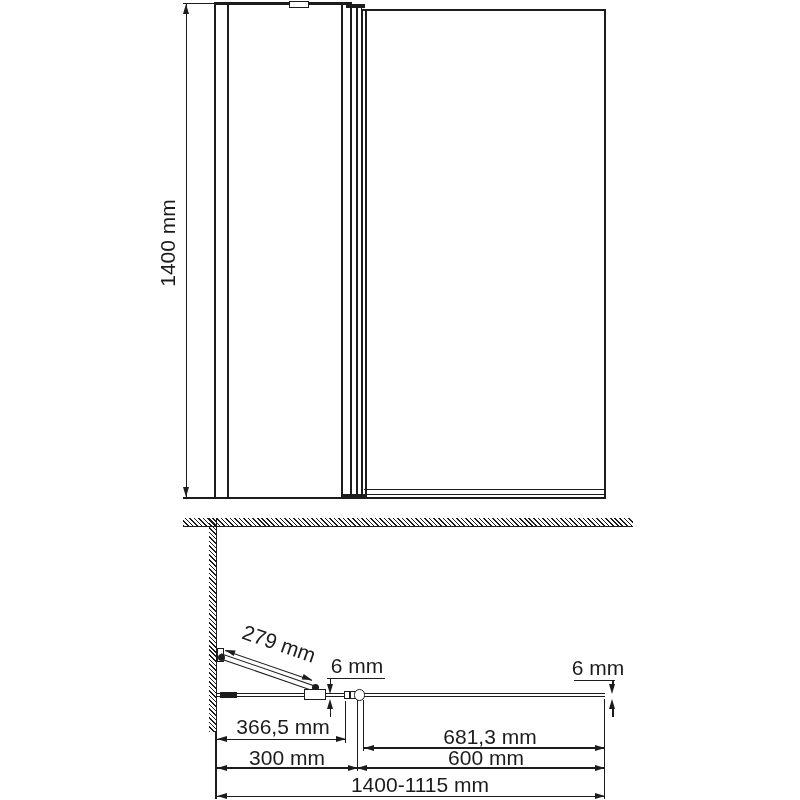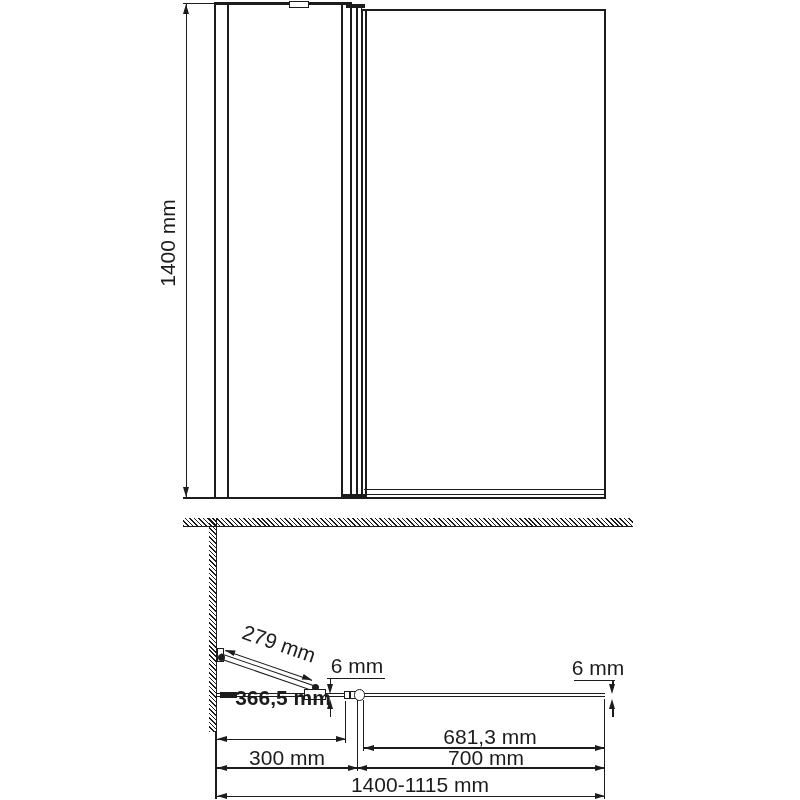--- a/index.html
+++ b/index.html
@@ -118,42 +118,42 @@
     <div class="vl" style="left:344.8px;top:701px;width:1.2px;height:41.5px;"></div>
     <div class="vl" style="left:356.7px;top:699.5px;width:1.2px;height:71px;"></div>
     <div class="vl" style="left:363.2px;top:699.5px;width:1.2px;height:51px;"></div>
     <div class="vl" style="left:604.2px;top:698.5px;width:1.3px;height:100.5px;"></div>
 
     <div class="dim-h" style="left:216.8px;top:735.2px;width:129.2px;">
       <div class="ln"></div>
       <div class="arr-l" style="left:0;top:1.1px;"></div>
       <div class="arr-r" style="right:0;top:1.1px;"></div>
     </div>
-    <div class="lbl" style="left:220px;top:687px;width:126px;font-weight:bold;">366,5 mm</div>
+    <div class="lbl" style="left:220px;top:716px;width:126px;">366,5 mm</div>
 
     <div class="dim-h" style="left:364px;top:743.6px;width:241px;">
       <div class="ln"></div>
       <div class="arr-l" style="left:0;top:1.1px;"></div>
       <div class="arr-r" style="right:0;top:1.1px;"></div>
     </div>
     <div class="lbl" style="left:420px;top:725.5px;width:140px;">681,3 mm</div>
 
     <div class="dim-h" style="left:216.8px;top:763.6px;width:140.9px;">
       <div class="ln"></div>
       <div class="arr-l" style="left:0;top:1.1px;"></div>
       <div class="arr-r" style="right:0;top:1.1px;"></div>
     </div>
     <div class="lbl" style="left:222px;top:746.5px;width:130px;">300 mm</div>
 
     <div class="dim-h" style="left:357.3px;top:763.6px;width:247.7px;">
       <div class="ln"></div>
       <div class="arr-l" style="left:0;top:1.1px;"></div>
       <div class="arr-r" style="right:0;top:1.1px;"></div>
     </div>
-    <div class="lbl" style="left:416px;top:746.5px;width:140px;">700 mm</div>
+    <div class="lbl" style="left:416px;top:746.5px;width:140px;">600 mm</div>
 
     <div class="dim-h" style="left:216.8px;top:792.4px;width:388.4px;">
       <div class="ln"></div>
       <div class="arr-l" style="left:0;top:1.1px;"></div>
       <div class="arr-r" style="right:0;top:1.1px;"></div>
     </div>
     <div class="lbl" style="left:345px;top:773.5px;width:150px;">1400-1115 mm</div>
 
   </div>
 </div>

